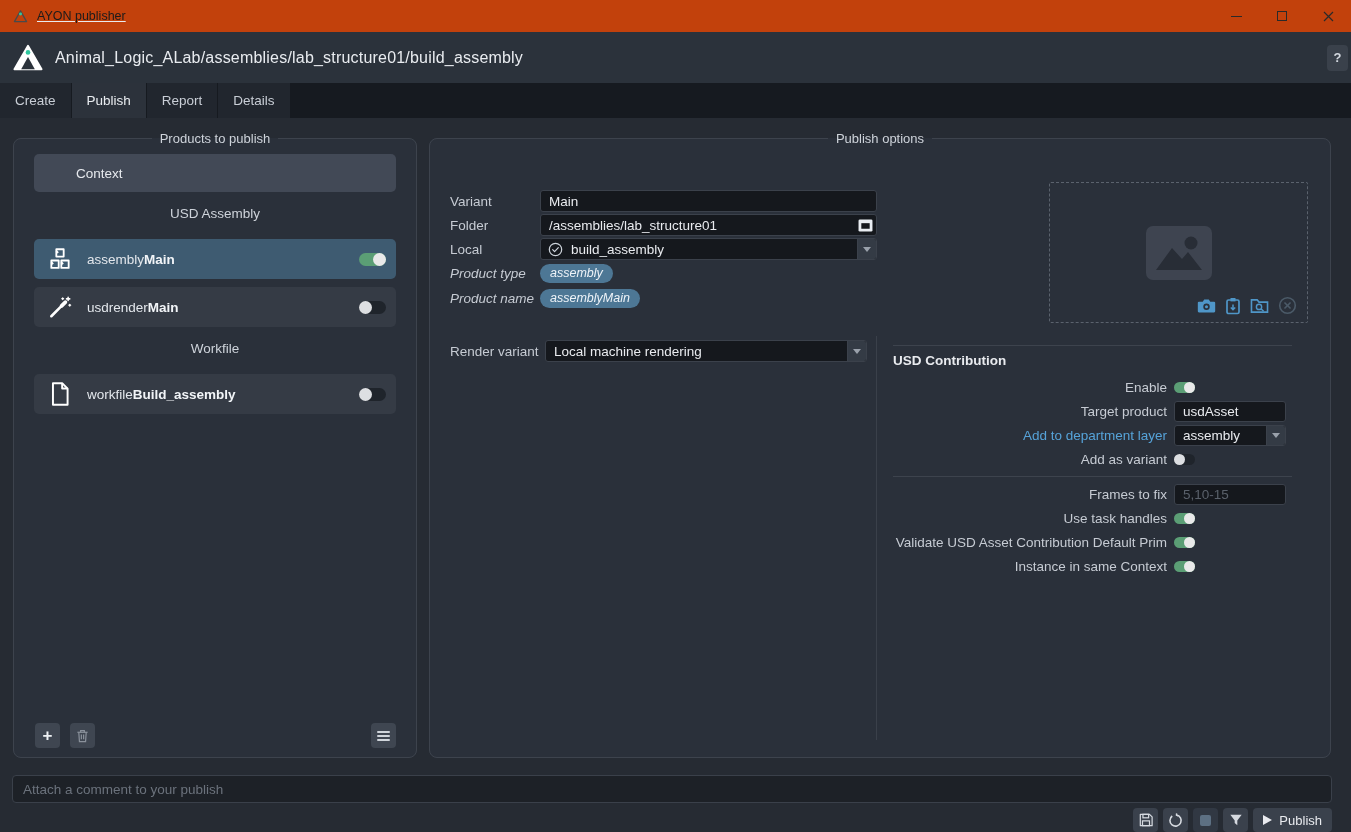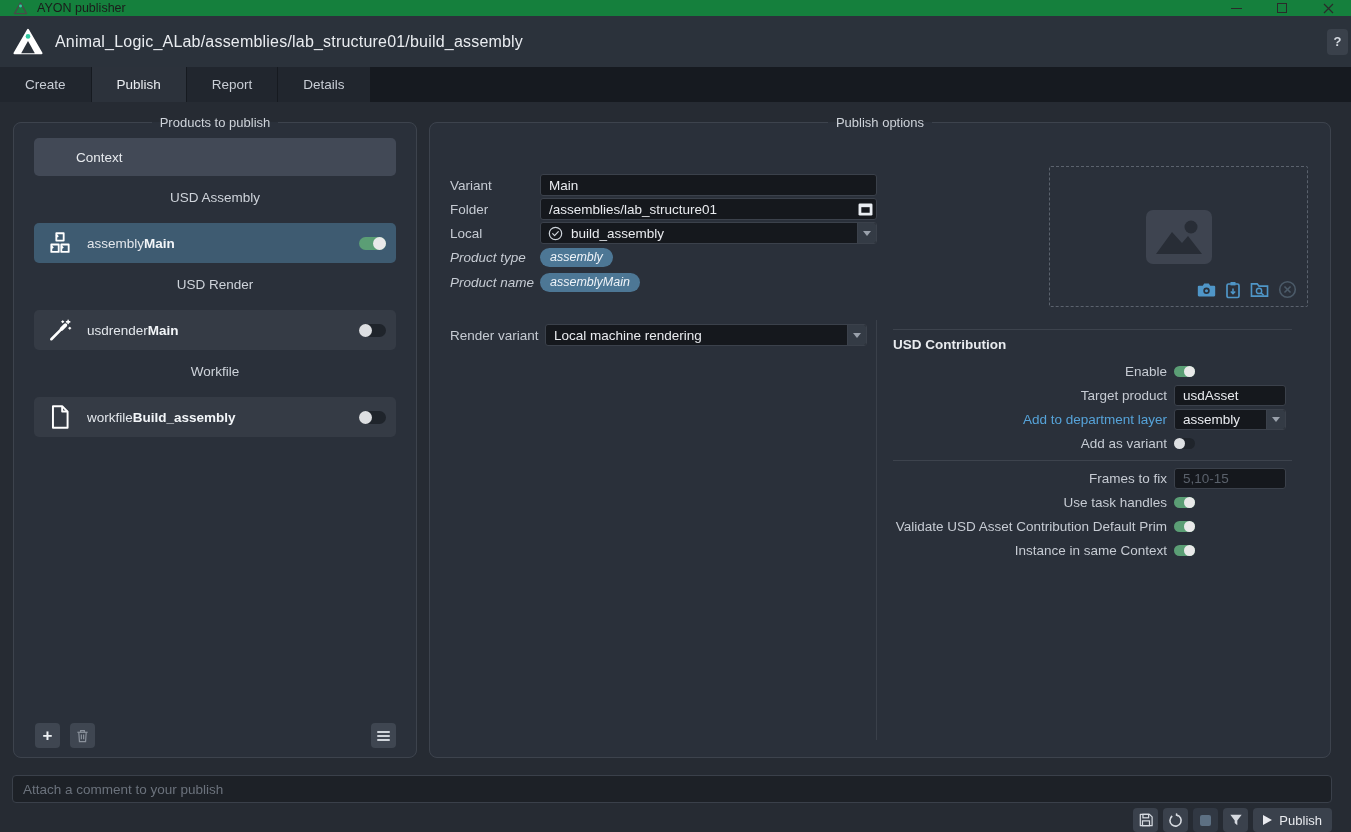--- a/index.html
+++ b/index.html
@@ -4,36 +4,36 @@
 <style>
   * { box-sizing: border-box; margin: 0; padding: 0; }
   html,body { width:1351px; height:832px; overflow:hidden; }
   body {
     font-family: "Liberation Sans", sans-serif;
     background:#262b33;
     display:flex; flex-direction:column;
     color:#e9ebef;
   }
   
-  .titlebar { height:16px; background:#15803d; display:flex; align-items:center; flex:none; }
+  .titlebar { height:32px; background:#c2410c; display:flex; align-items:center; flex:none;text-decoration:underline; }
   .tb-appicon { margin-left:13px; display:flex; }
   .tb-title { margin-left:9px; font-size:12.5px; color:#1b1b1b; }
   .tb-controls { margin-left:auto; display:flex; height:100%; }
   .tb-btn { width:46px; height:100%; display:flex; align-items:center; justify-content:center; cursor:default; }
   .min-glyph { width:11px; height:1px; background:#2a2a2a; display:block; }
   .max-glyph { width:10px; height:10px; border:1px solid #2a2a2a; display:block; }
   
   .header { height:51px; background:#2b323b; display:flex; align-items:center; flex:none; }
   .logo { margin-left:13px; display:flex; }
   .ctx-path { margin-left:12px; font-size:16px; color:#e9ecf0; letter-spacing:.2px; }
   .help-btn { margin-left:auto; margin-right:3px; width:21px; height:26px; border:none; border-radius:4px;
     background:#3a414b; color:#d4d9e0; font-size:13px; font-weight:bold; font-family:inherit; cursor:pointer; }
   
   .tabbar { height:35px; background:#161a20; display:flex; flex:none; font-size:13.5px; }
-  .tab { padding:0 25px; display:flex; align-items:center; color:#c9ced6; background:#21262e; margin-right:1px; cursor:pointer; }
+  .tab { padding:0 15px; display:flex; align-items:center; color:#c9ced6; background:#21262e; margin-right:1px; cursor:pointer; }
   .tab.active { background:#2c323b; color:#e9ecf0; }
   
   .main { flex:1; display:flex; padding:13px 20px 11px 13px; gap:12px; background:#262b33; min-height:0; }
   .panel { border:1px solid #3d434d; border-radius:8px; background:#2a303a; position:relative; min-width:0; }
   .panel legend { margin:0 auto; padding:0 8px; font-size:13px; color:#ced3da; }
   .left-panel { width:404px; flex:none; }
   .right-panel { flex:1; }
   
   .lp-body { padding:8px 20px 0 20px; }
   .context-btn { height:38px; background:#424956; border-radius:5px; display:flex; align-items:center;
@@ -178,24 +178,20 @@
               <rect x="13.2" y="13.4" width="6.8" height="6.8"></rect>
             <path d="M8.6 4.6 l1.7 1.7 M4 15 l1.7 1.7 M13.2 15 l1.7 1.7"></path>
           </svg>
         </span>
         <span class="item-name"><span>assembly</span><b>Main</b></span>
         <span class="toggle on item-toggle">
             <span class="knob"></span>
           </span>
       </div>
 
-      <div class="group-row">
-        <span class="glabel">USD Render</span>
-        <span class="gline"></span>
-      </div>
       <div class="product-item">
         <span class="item-icon">
           <svg width="26" height="26" viewBox="0 0 24 24" fill="none" stroke="#ffffff" stroke-linecap="round">
             <path d="M4 20.5 L13.5 11" stroke-width="2.4"></path>
             <path d="M13.5 11 L17 7.5" stroke-width="3.4"></path>
             <path d="M19.5 3 v3 M18 4.5 h3" stroke-width="1.4"></path>
             <path d="M14.5 3.5 v1.6 M13.7 4.3 h1.6" stroke-width="1.2"></path>
             <path d="M21 9.5 v1.6 M20.2 10.3 h1.6" stroke-width="1.2"></path>
           </svg>
         </span>

